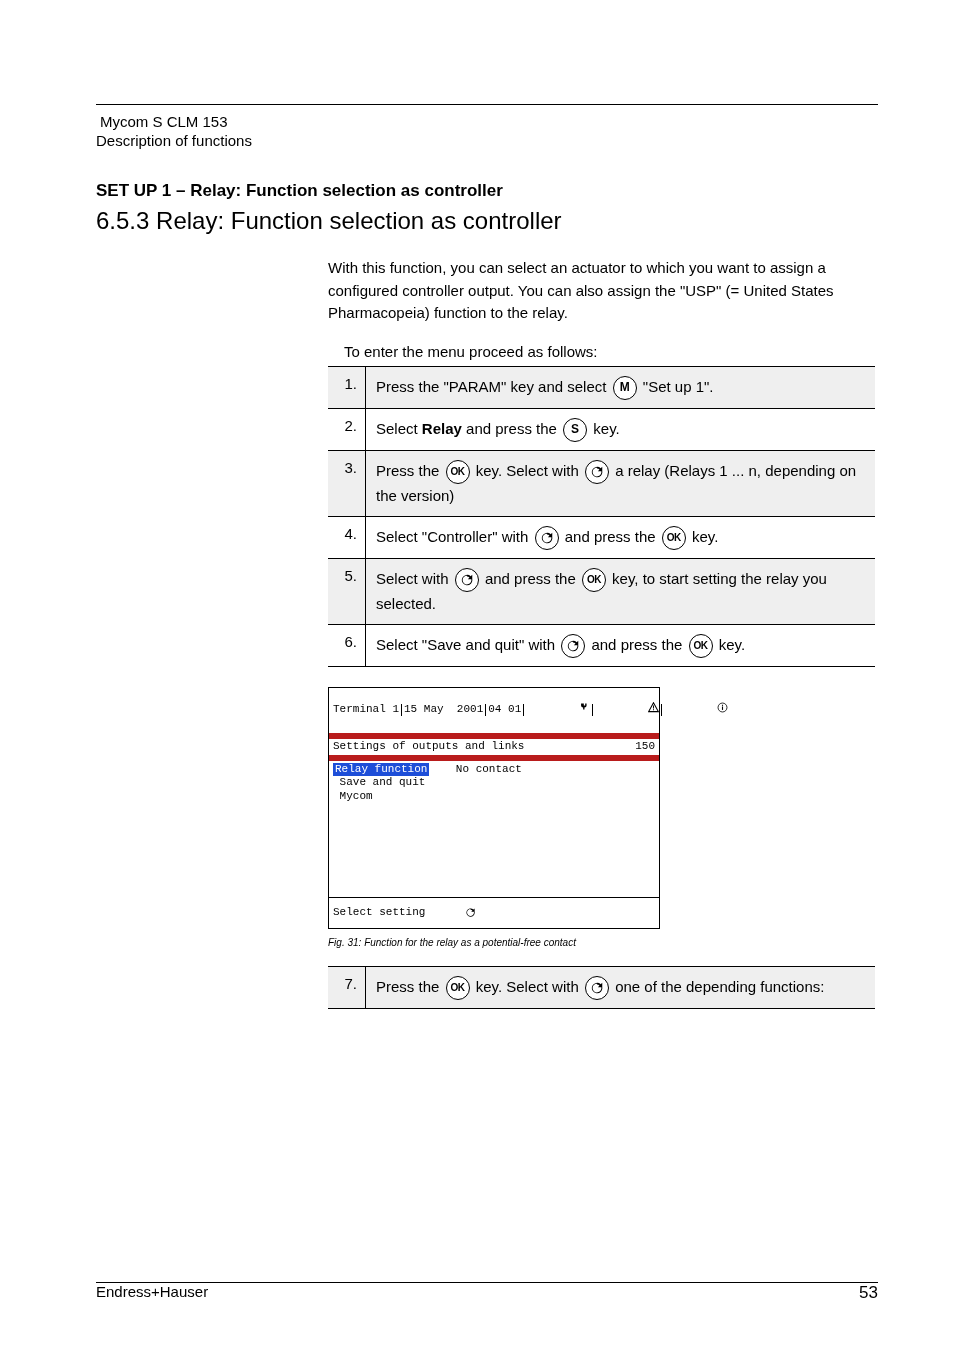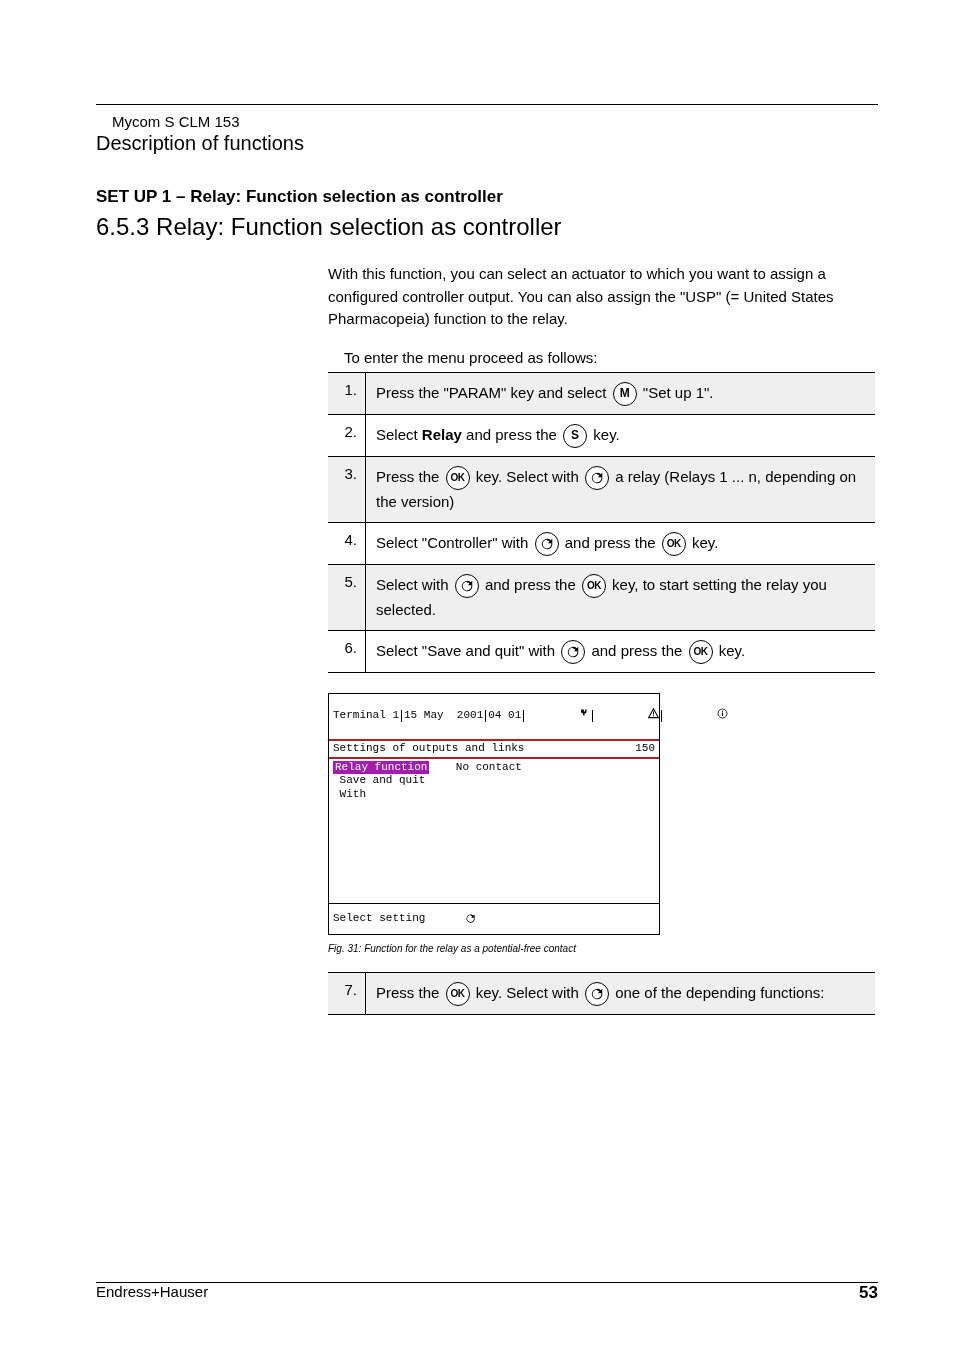--- a/index.html
+++ b/index.html
@@ -10,22 +10,22 @@
   }
   .page{
     width:954px;
     height:1351px;
     position:relative;
     box-sizing:border-box;
     padding:48px 76px 0 96px;
   }
   .hr{height:1px;background:#000;margin:0;}
   .header-line{margin-top:56px;}
-  .doc-title{font-size:15px;margin:8px 0 2px 16px;}
-  .doc-sub{font-size:20px;margin:0 0 32px 0;}
+  .doc-title{font-size:15px;margin:8px 0 2px 4px;}
+  .doc-sub{font-size:15px;margin:0 0 32px 0;}
   .section-path{font-size:17px;font-weight:bold;margin:0 0 6px 0;}
   .section-head{font-size:24px;font-weight:normal;margin:0 0 22px 0;}
   .intro{font-size:15px;line-height:1.5;margin:0 0 18px 0;width:540px;}
   
   .steps-wrap{margin-left:232px;width:547px;}
   .step-row{display:flex;background:#efefef;}
   .step-row.white{background:#fff;}
   .step-num{width:38px;border-right:1px solid #000;display:flex;align-items:flex-start;justify-content:flex-end;padding:8px 8px 8px 0;font-size:15px;box-sizing:border-box;}
   .step-body{flex:1;padding:8px 10px 8px 10px;font-size:15px;line-height:1.6;border-bottom:0;}
   .step-row + .step-row .step-num,
@@ -41,33 +41,33 @@
     align-items:center;justify-content:center;
     vertical-align:middle;
     margin:0 2px;
     background:#fff;
   }
   .icon-circle svg{display:block;}
   .icon-letter{font-size:12px;font-weight:bold;}
   .icon-ok{font-size:10px;font-weight:bold;letter-spacing:-0.5px;}
   
   .screenshot{margin:20px 0 8px 232px;width:330px;height:240px;border:1px solid #000;font-family:"Courier New",monospace;font-size:11px;line-height:1.25;background:#fff;position:relative;}
-  .scr-line{display:flex;align-items:center;padding:1px 4px;border-bottom:2px solid #b91c1c;white-space:pre;}
+  .scr-line{display:flex;align-items:center;padding:1px 4px;border-bottom:6px solid #b91c1c;white-space:pre;}
   .scr-vert{display:inline-block;border-left:1px solid #000;height:12px;margin:0 2px;vertical-align:middle;}
   .scr-body{padding:2px 4px;}
   .scr-row{white-space:pre;}
-  .scr-highlight{background:#a21caf;color:#fff;padding:0 2px;display:inline-block;}
+  .scr-highlight{background:#1d4ed8;color:#fff;padding:0 2px;display:inline-block;}
   .scr-footer{position:absolute;bottom:0;left:0;right:0;border-top:1px solid #000;padding:1px 4px;white-space:pre;display:flex;align-items:center;}
   .scr-small-refresh{display:inline-flex;width:11px;height:11px;align-items:center;justify-content:center;}
   
   .steps2-wrap{margin:18px 0 0 232px;width:547px;}
   
   .footer{position:absolute;bottom:48px;left:96px;right:76px;}
   .footer-row{display:flex;justify-content:space-between;font-size:15px;margin-top:0;}
-  .pg{font-size:17px;font-weight:bold;}
+  .pg{font-size:17px;font-weight:normal;}
   
   .mini-icon{display:inline-block;vertical-align:middle;}
 </style>
 </head>
 <body>
 
 <div class="page">
 
   <div class="hr header-line"></div>
   <div class="doc-title">Mycom S CLM 153</div>
@@ -205,21 +205,21 @@
           </svg>
       </span>
     </div>
     <div class="scr-line">
       <span>Settings of outputs and links</span>
       <span style="margin-left:auto;">150</span>
     </div>
     <div class="scr-body">
       <div class="scr-row"><span class="scr-highlight">Relay function</span>    <span>No contact</span></div>
       <div class="scr-row"> <span>Save and quit</span></div>
-      <div class="scr-row"> <span>With</span></div>
+      <div class="scr-row"> <span>Mycom</span></div>
     </div>
     <div class="scr-footer">
       <span>Select setting</span>&nbsp;
       <span class="scr-small-refresh">
         <svg width="11" height="11" viewBox="0 0 16 16">
             <path d="M8 3a5 5 0 1 0 4.9 4H14a6 6 0 1 1-1.76-3.24L14 2v5H9l1.83-1.83A4 4 0 0 0 8 4z" fill="#000"></path>
           </svg>
       </span>
     </div>
   </div>

